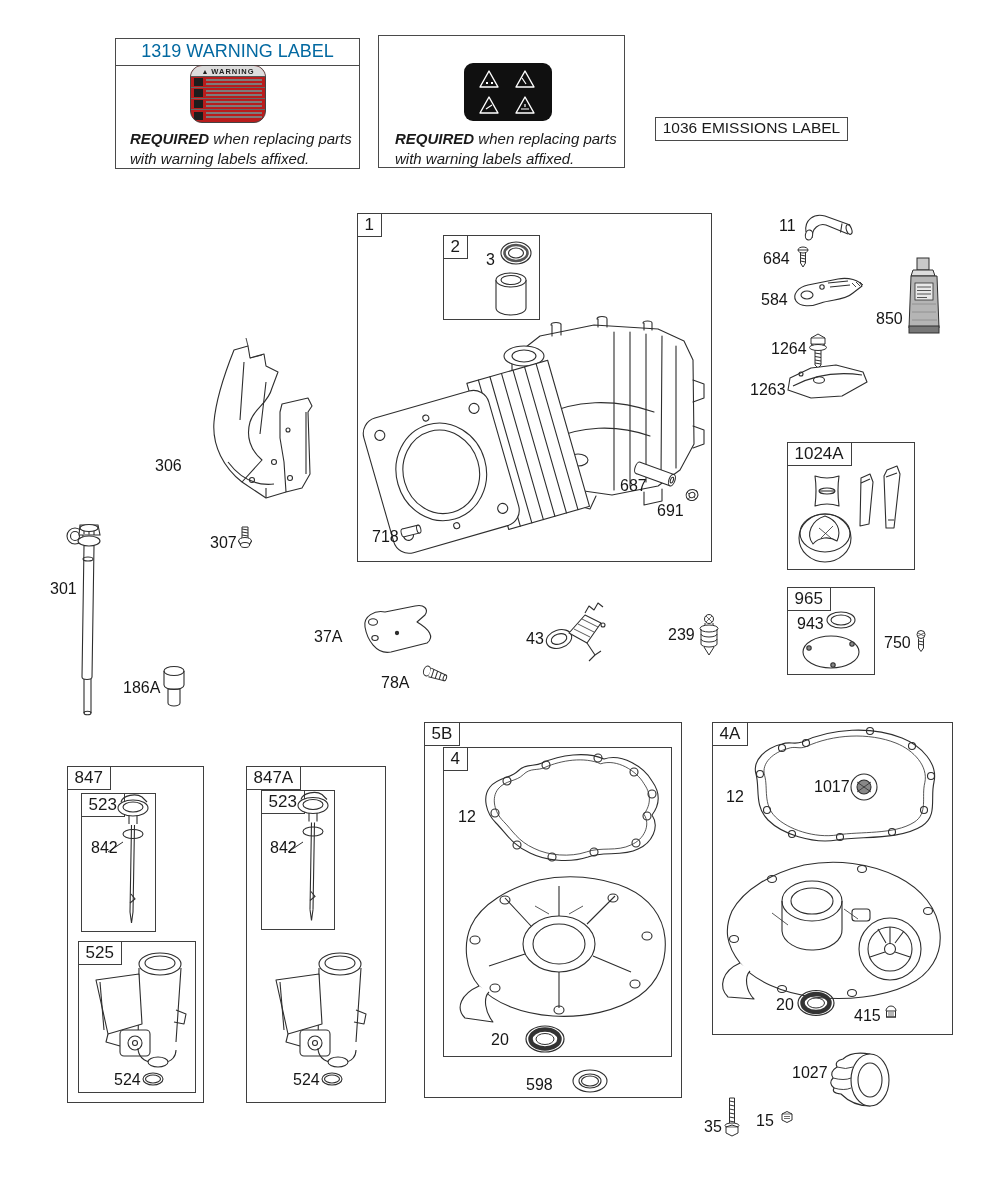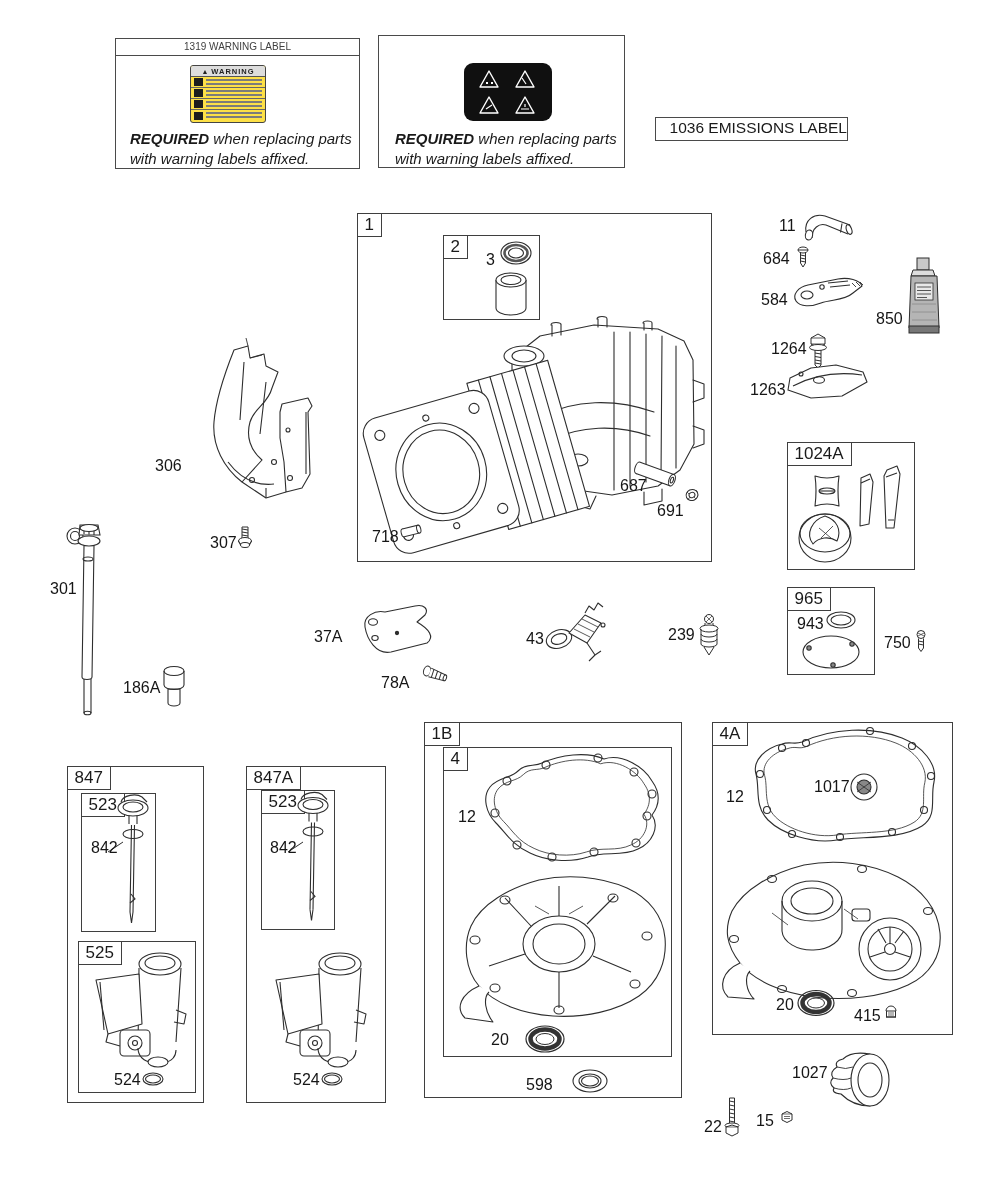--- a/index.html
+++ b/index.html
@@ -6,25 +6,25 @@
   html,body{background:#fff}
   #stage{position:relative;width:1005px;height:1200px;background:#fff;
          font-family:"Liberation Sans",sans-serif;color:#1a1a1a}
   svg{display:block;overflow:visible}
   .gbox{position:absolute;border:1.5px solid #3f3f3f;background:transparent}
   .tag{position:absolute;top:-1.5px;left:-1.5px;border:1.5px solid #3f3f3f;
        background:#fff;padding:0 7px;font-size:17px;line-height:22px;height:24px;white-space:nowrap}
   .callout{position:absolute;font-size:16px;line-height:18px;white-space:nowrap;color:#161616}
   .drawing{position:absolute}
   .lbox{position:absolute;border:1.5px solid #4a4a4a;background:#fff}
-  .ltitle{border-bottom:1.5px solid #4a4a4a;text-align:center;font-size:10px;padding:2px 0 3px;color:#404040}
+  .ltitle{border-bottom:1.5px solid #4a4a4a;text-align:center;font-size:18px;padding:2px 0 3px;color:#0369a1}
   .req{position:absolute;font-style:italic;font-size:15px;line-height:1.3}
   .req b{font-weight:700}
   
-  .wlabel{position:absolute;width:76px;height:58px;border:1.2px solid #444;border-radius:3px;background:#fde047;overflow:hidden}
+  .wlabel{position:absolute;width:76px;height:58px;border:1.2px solid #444;border-radius:12px;background:#b91c1c;overflow:hidden}
   .wlhead{display:flex;align-items:center;justify-content:center;gap:3px;height:11px;border-bottom:1px solid #555;background:#ddd}
   .wlhead .tri{font-size:7px;line-height:7px;color:#222}
   .wlhead .word{font-size:7.5px;font-weight:bold;letter-spacing:1px;color:#222}
   .wlrow{display:flex;align-items:center;gap:3px;height:11px;border-bottom:1px solid #666;padding:0 3px}
   .wlrow:last-child{border-bottom:none}
   .wlicon{width:9px;height:8px;background:#1d1d1d;flex:0 0 auto}
   .scrib{height:7px;flex:1;background:repeating-linear-gradient(to bottom,#7c7c7c 0 1.6px,transparent 1.6px 4.4px)}
 </style>
 </head>
 <body>
@@ -75,21 +75,21 @@
         <path d="M57,46 l8,0 M61,41 l0,3" stroke-width="1.2"></path>
       </g>
     </svg>
     <div class="req" style="left:16px;top:93px;width:224px">
       <b>REQUIRED</b>
       <span>when replacing parts with warning labels affixed.</span>
     </div>
   </div>
 
   <div class="lbox" style="left:655px;top:117px;width:193px;height:24px">
-    <div style="text-align:right;font-size:15.5px;line-height:20px">1036 EMISSIONS LABEL</div>
+    <div style="text-align:center;font-size:15.5px;line-height:20px">1036 EMISSIONS LABEL</div>
   </div>
 
   <div class="gbox" style="left:357px;top:213px;width:355px;height:349px">
     <div class="tag">1</div>
   </div>
   <div class="gbox" style="left:443px;top:235px;width:97px;height:85px">
     <div class="tag">2</div>
   </div>
 
   <svg class="drawing" style="left:499px;top:240px" width="34" height="26" viewBox="0 0 34 26">
@@ -465,21 +465,21 @@
   </svg>
   <svg class="drawing" style="left:320px;top:1070px" width="24" height="18" viewBox="0 0 24 18">
     <g stroke="#2e2e2e" fill="none" stroke-width="1.1">
       <ellipse cx="12" cy="9" rx="10" ry="6"></ellipse>
         <ellipse cx="12" cy="9" rx="7.5" ry="4"></ellipse>
     </g>
   </svg>
   <div class="callout" style="left:293px;top:1071px">524</div>
 
   <div class="gbox" style="left:424px;top:722px;width:258px;height:376px">
-    <div class="tag">1B</div>
+    <div class="tag">5B</div>
   </div>
   <div class="gbox" style="left:443px;top:747px;width:229px;height:310px">
     <div class="tag">4</div>
   </div>
   <svg class="drawing" style="left:476px;top:749px" width="190" height="118" viewBox="0 0 190 118">
     <g stroke="#2e2e2e" fill="none" stroke-width="1.1" stroke-linejoin="round">
       <path d="M66,14 C84,6 110,2 128,10 C146,4 168,18 176,32 C186,46 182,58 176,66 C184,78 176,94 162,100 C146,108 128,102 112,108 C94,114 70,112 54,104 C36,96 30,84 20,74 C10,64 6,48 14,38 C22,28 34,30 42,22 C50,14 58,18 66,14 Z"></path>
       <path transform="translate(9.5,5.8) scale(0.9)" d="M66,14 C84,6 110,2 128,10 C146,4 168,18 176,32 C186,46 182,58 176,66 C184,78 176,94 162,100 C146,108 128,102 112,108 C94,114 70,112 54,104 C36,96 30,84 20,74 C10,64 6,48 14,38 C22,28 34,30 42,22 C50,14 58,18 66,14 Z" stroke-width="0.9"></path>
       <circle cx="70" cy="16" r="4"></circle>
         <circle cx="122" cy="9" r="4"></circle>
@@ -608,21 +608,21 @@
   <div class="callout" style="left:792px;top:1064px">1027</div>
 
   <svg class="drawing" style="left:724px;top:1096px" width="16" height="44" viewBox="0 0 16 44">
     <g stroke="#2e2e2e" fill="#fff" stroke-width="1">
       <path d="M5.5,2 L5.5,28 M10.5,2 L10.5,28 M5.5,2 L10.5,2 M5.5,5 L10.5,6 M5.5,9 L10.5,10 M5.5,13 L10.5,14 M5.5,17 L10.5,18 M5.5,21 L10.5,22 M5.5,25 L10.5,26"></path>
       <ellipse cx="8" cy="29.5" rx="7" ry="2.5"></ellipse>
       <polygon points="2,31 8,29 14,31 14,37 8,40 2,37"></polygon>
       <path d="M2,31 L14,31" stroke-width="0.7"></path>
     </g>
   </svg>
-  <div class="callout" style="left:704px;top:1118px">22</div>
+  <div class="callout" style="left:704px;top:1118px">35</div>
 
   <svg class="drawing" style="left:780px;top:1110px" width="14" height="14" viewBox="0 0 14 14">
     <g stroke="#2e2e2e" fill="#fff" stroke-width="1">
       <polygon points="2,4 7,1.5 12,4 12,10 7,12.5 2,10"></polygon>
       <path d="M2,4 L12,4 M4,6.5 L10,6.5 M4,8.5 L10,8.5" stroke-width="0.7"></path>
     </g>
   </svg>
   <div class="callout" style="left:756px;top:1112px">15</div>
 
 </div>

